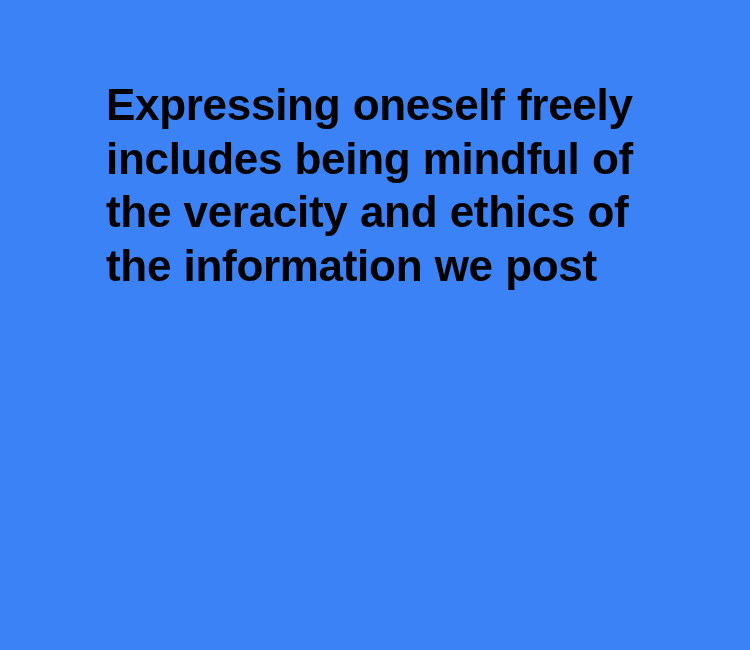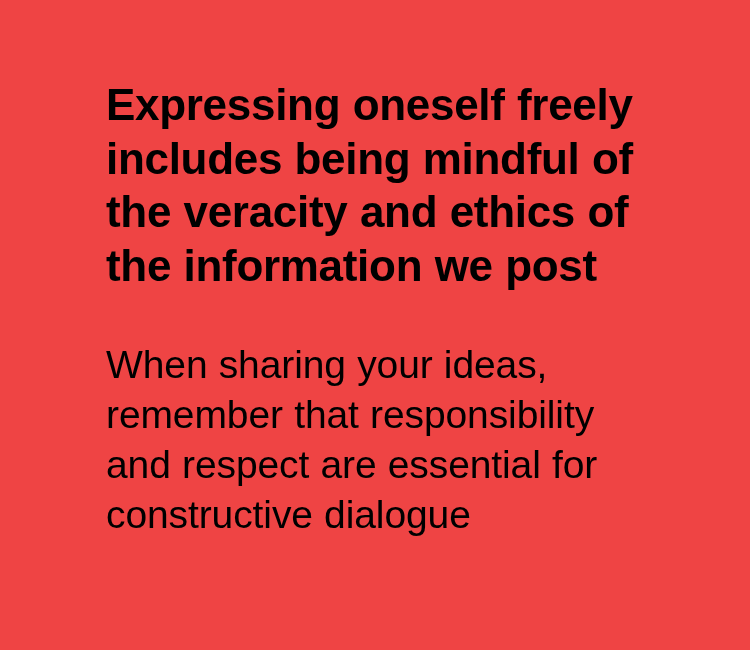--- a/index.html
+++ b/index.html
@@ -14,21 +14,21 @@
     font-family: "Liberation Sans", "DejaVu Sans", sans-serif;
     overflow: hidden;
     -webkit-font-smoothing: antialiased;
   }
 
   .slide {
     position: relative;
     box-sizing: border-box;
     width: 750px;
     height: 650px;
-    background: #ef4444;
+    background: #3b82f6;
     padding: 0;
   }
 
   .content {
     position: absolute;
     left: 106px;
     top: 78px;
     width: 540px;
   }
 
@@ -58,15 +58,14 @@
     text-align: left;
     word-spacing: 0.5px;
   }
 </style>
 </head>
 <body>
 
 <div class="slide">
   <div class="content">
     <h1 class="headline">Expressing oneself freely includes being mindful of the veracity and ethics of the information we post</h1>
-    <p class="body-copy">When sharing your ideas, remember that responsibility and respect are essential for constructive dialogue</p>
   </div>
 </div>
 
 </body></html>

